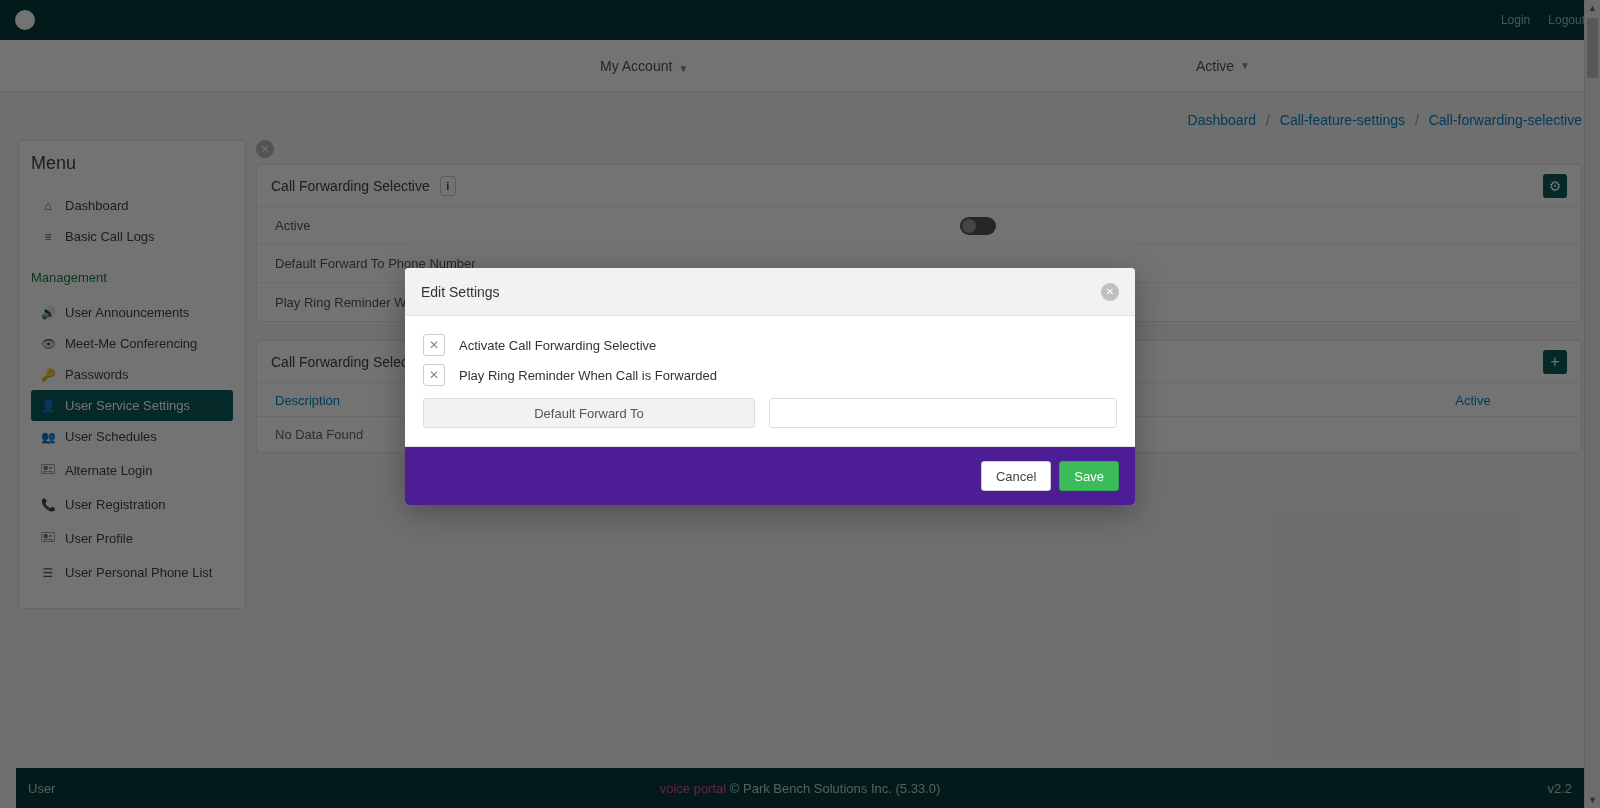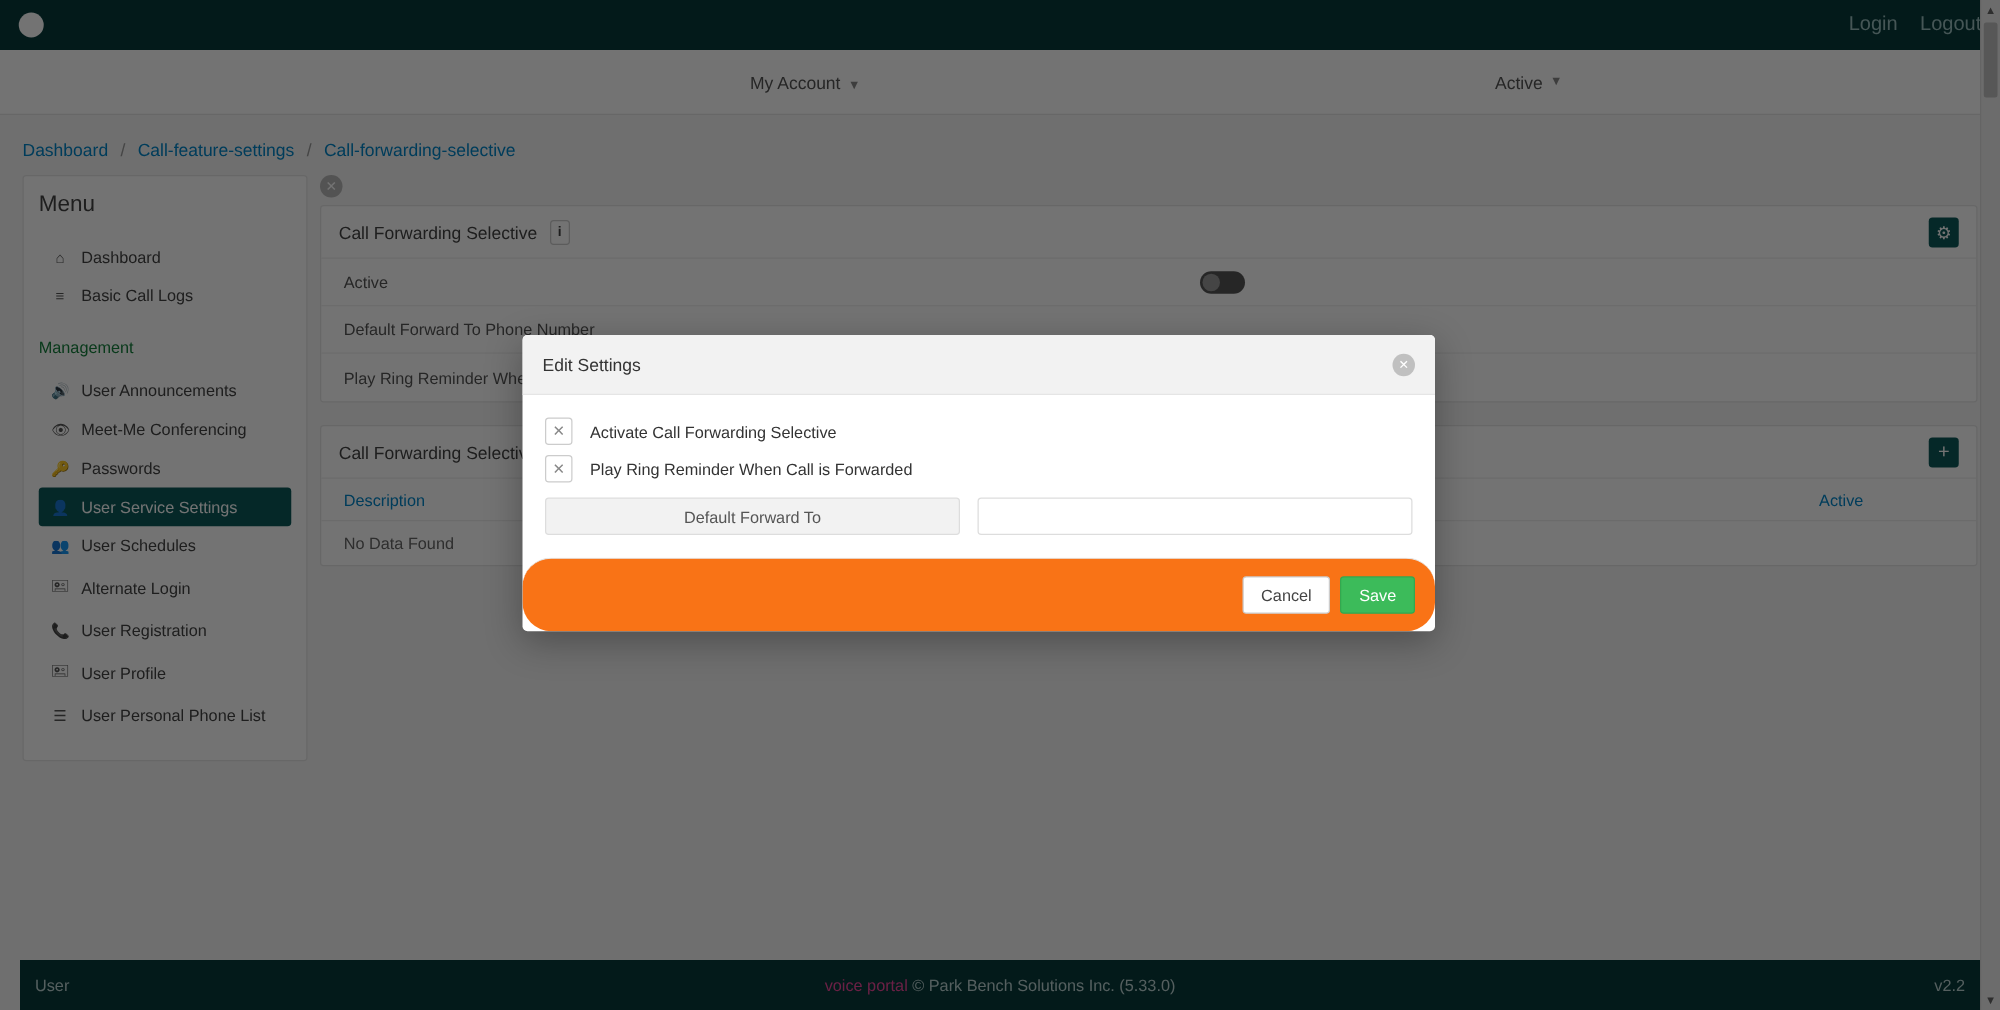--- a/index.html
+++ b/index.html
@@ -1,28 +1,28 @@
 <!DOCTYPE html>
 <html><head>
 <meta charset="utf-8">
 <style>
 * { box-sizing: border-box; margin: 0; padding: 0; font-family: Arial, sans-serif; }
 body { width: 1600px; height: 808px; background: #f5f5f5; position: relative; overflow: hidden; }
 
 .topbar { height: 40px; background: #083b3b; display: flex; align-items: center; padding: 0 15px; color: #d6d6d6; font-size: 13px; }
 .topbar .avatar { width: 20px; height: 20px; border-radius: 50%; background: #fff; margin-right: 12px; }
-.topbar .topright { margin-left: auto; display: flex; gap: 18px; color: #9bbfbf; font-size: 16px; }
+.topbar .topright { margin-left: auto; display: flex; gap: 18px; color: #9bbfbf; font-size: 12px; }
 
 .navbar { height: 52px; background: #fff; display: flex; align-items: center; border-bottom: 1px solid #e5e5e5; }
 .navbar .nav-item { color: #555; font-size: 14px; display: flex; align-items: center; gap: 6px; cursor: pointer; }
 .navbar .nav-item.acc { margin-left: 600px; align-items: flex-end; }
 .navbar .nav-item.sup { margin-left: auto; margin-right: 350px; }
 .navbar .chev { font-size: 10px; color: #888; }
 
-.breadcrumb { padding: 20px 18px 12px; font-size: 14px; color: #0086c9; }
+.breadcrumb { padding: 20px 18px 12px; font-size: 14px; color: #0086c9; text-align: right; }
 .breadcrumb span.sep { color: #999; margin: 0 6px; }
 
 .layout { display: flex; padding: 0 18px; gap: 10px; }
 
 .sidebar { width: 228px; background: #fff; border: 1px solid #e5e5e5; border-radius: 3px; padding: 12px 12px 20px; }
 .sidebar h4 { font-size: 18px; font-weight: normal; color: #444; margin-bottom: 16px; }
 .sidebar h5 { font-size: 13px; font-weight: normal; color: #15803d; margin: 18px 0 12px; }
 .sidebar .item { display: flex; align-items: center; gap: 10px; padding: 8px 10px; font-size: 13px; color: #444; cursor: pointer; border-radius: 3px; }
 .sidebar .item .ic { width: 14px; text-align: center; font-size: 12px; color: #555; }
 .sidebar .item.active { background: #0c5a5a; color: #fff; }
@@ -45,30 +45,30 @@
 .table-head .col1 { flex: 1; }
 .table-head .col2 { width: 180px; text-align: center; }
 .table-row { padding: 10px 18px; font-size: 13px; color: #666; }
 
 .footer { position: absolute; bottom: 0; left: 16px; right: 16px; height: 40px; background: #083b3b; color: #bcd3d3; display: flex; align-items: center; font-size: 13px; padding: 0 12px; }
 .footer .mid { position: absolute; left: 50%; transform: translateX(-50%); }
 .footer .mid .vp { color: #ec4899; }
 .footer .right { margin-left: auto; text-align: center; }
 
 .overlay { position: absolute; inset: 0; background: rgba(0,0,0,0.55); z-index: 100; }
-.modal { position: absolute; top: 268px; left: 418px; width: 730px; background: #fff; border-radius: 4px; box-shadow: 0 8px 30px rgba(0,0,0,0.3); z-index: 200; overflow: hidden; }
+.modal { position: absolute; top: 268px; left: 405px; width: 730px; background: #fff; border-radius: 4px; box-shadow: 0 8px 30px rgba(0,0,0,0.3); z-index: 200; overflow: hidden; }
 .modal-head { background: #f2f2f2; height: 48px; display: flex; align-items: center; padding: 0 16px; border-bottom: 1px solid #e5e5e5; font-size: 14px; color: #333; }
 .modal-head .x { margin-left: auto; width: 18px; height: 18px; border-radius: 50%; background: #c0c0c0; color: #fff; display: flex; align-items: center; justify-content: center; font-size: 10px; cursor: pointer; }
 .modal-body { padding: 18px; }
 .modal-body .chk-row { display: flex; align-items: center; gap: 14px; margin-bottom: 8px; font-size: 13px; color: #333; }
 .modal-body .chk { width: 22px; height: 22px; border: 1px solid #ccc; border-radius: 3px; display: flex; align-items: center; justify-content: center; font-size: 12px; color: #888; cursor: pointer; }
 .modal-body .field-row { display: flex; gap: 14px; margin-top: 12px; }
 .modal-body .field-label { flex: 1; height: 30px; background: #f2f2f2; border: 1px solid #ddd; border-radius: 3px; display: flex; align-items: center; justify-content: center; font-size: 13px; color: #555; }
 .modal-body .field-input { flex: 1; height: 30px; border: 1px solid #ddd; border-radius: 3px; padding: 0 8px; font-size: 13px; }
-.modal-foot { background: #f97316; border-top: 1px solid #e5e5e5; padding: 14px 16px; display: flex; justify-content: flex-end; gap: 8px; border-radius: 23px; }
+.modal-foot { background: #4c1d95; border-top: 1px solid #e5e5e5; padding: 14px 16px; display: flex; justify-content: flex-end; gap: 8px; }
 .modal-foot button { height: 30px; padding: 0 14px; border-radius: 3px; font-size: 13px; cursor: pointer; }
 .btn-cancel { background: #fff; border: 1px solid #ccc; color: #444; }
 .btn-save { background: #3cbb5a; border: 1px solid #33a84f; color: #fff; }
 
 .scrollbar { position: absolute; top: 0; right: 0; width: 16px; height: 100%; background: #f0f0f0; border-left: 1px solid #ddd; }
 .scrollbar .thumb { position: absolute; top: 18px; left: 2px; right: 2px; height: 60px; background: #c0c0c0; border-radius: 2px; }
 .scrollbar .arr { position: absolute; left: 0; right: 0; height: 16px; display: flex; align-items: center; justify-content: center; font-size: 9px; color: #666; }
 .scrollbar .arr.up { top: 0; }
 .scrollbar .arr.down { bottom: 0; }
 </style>

